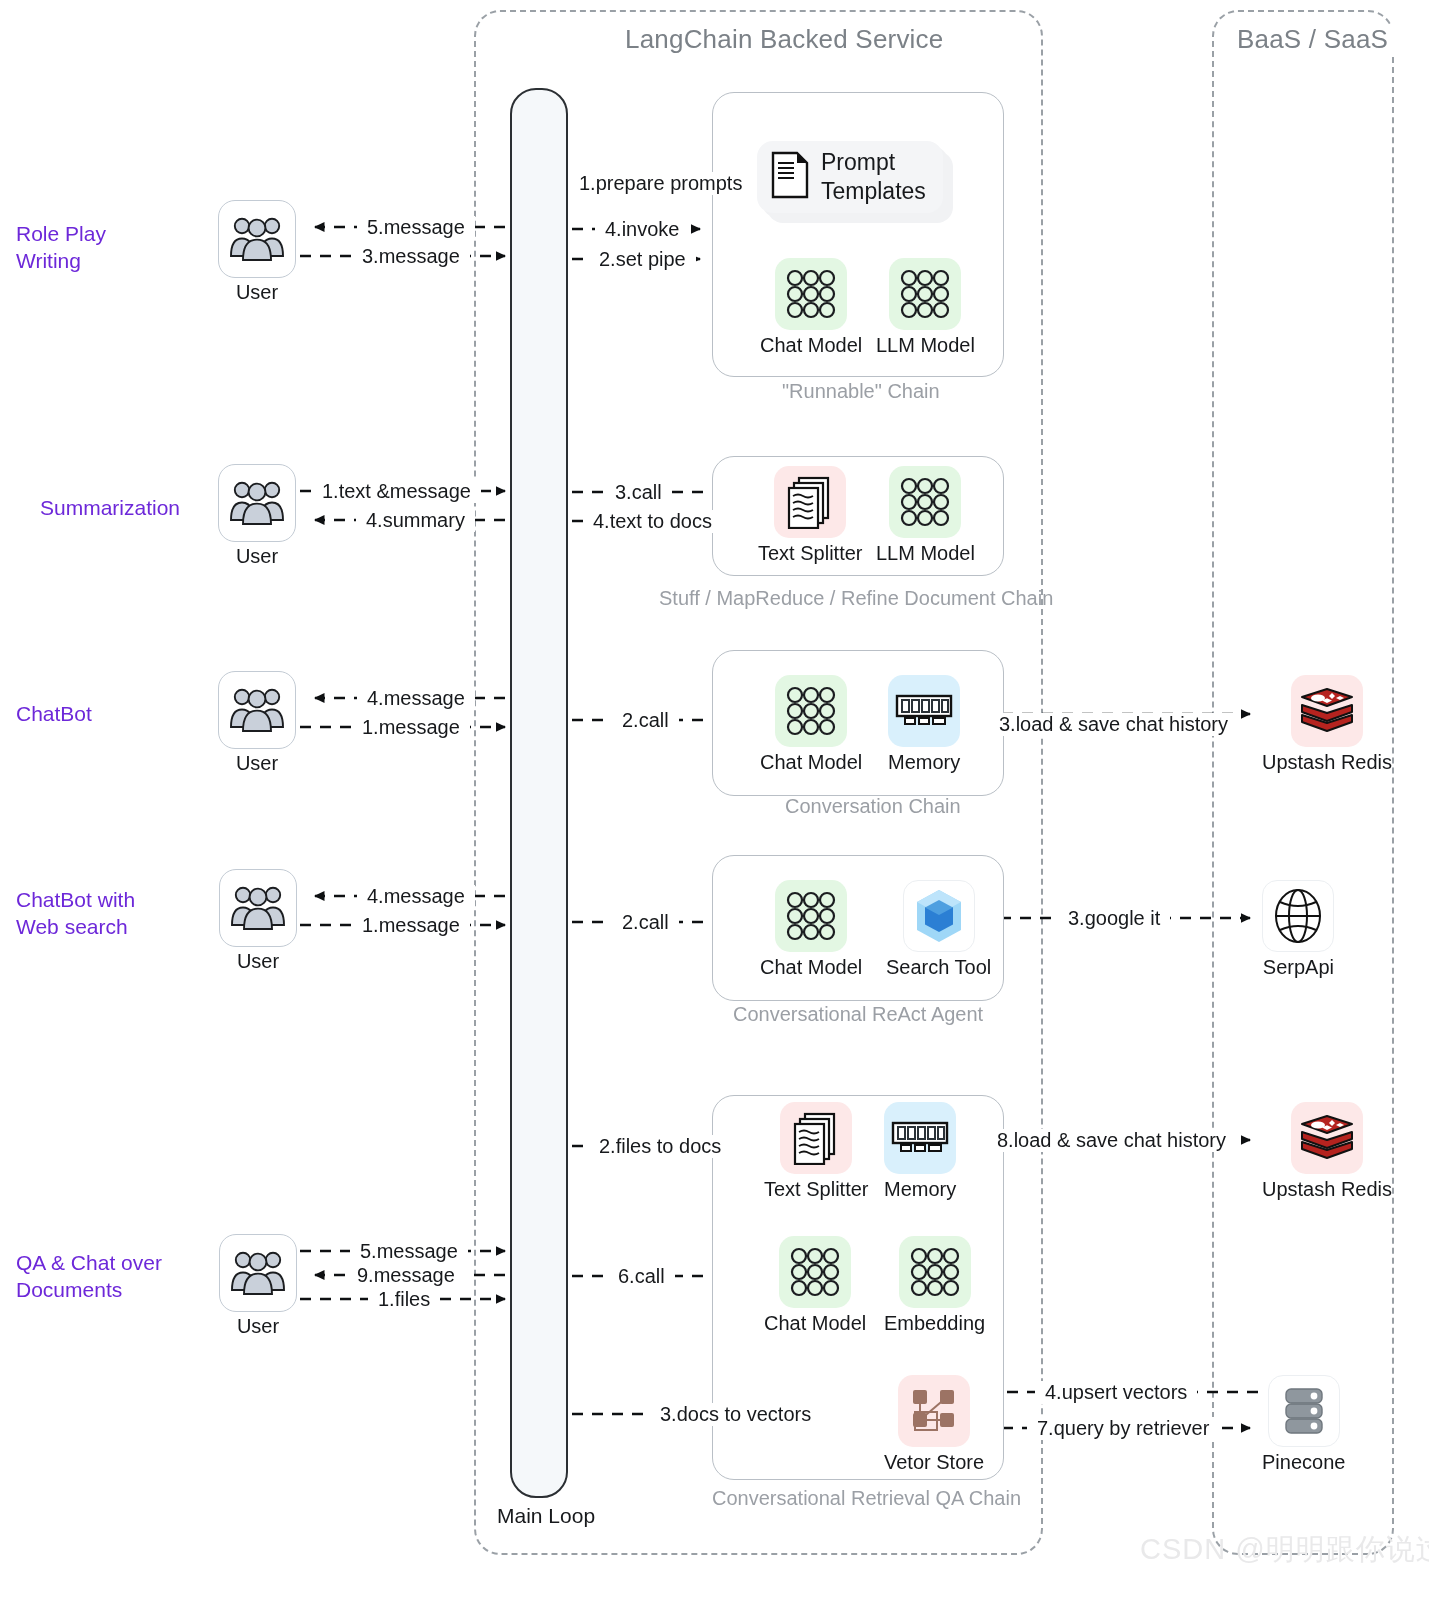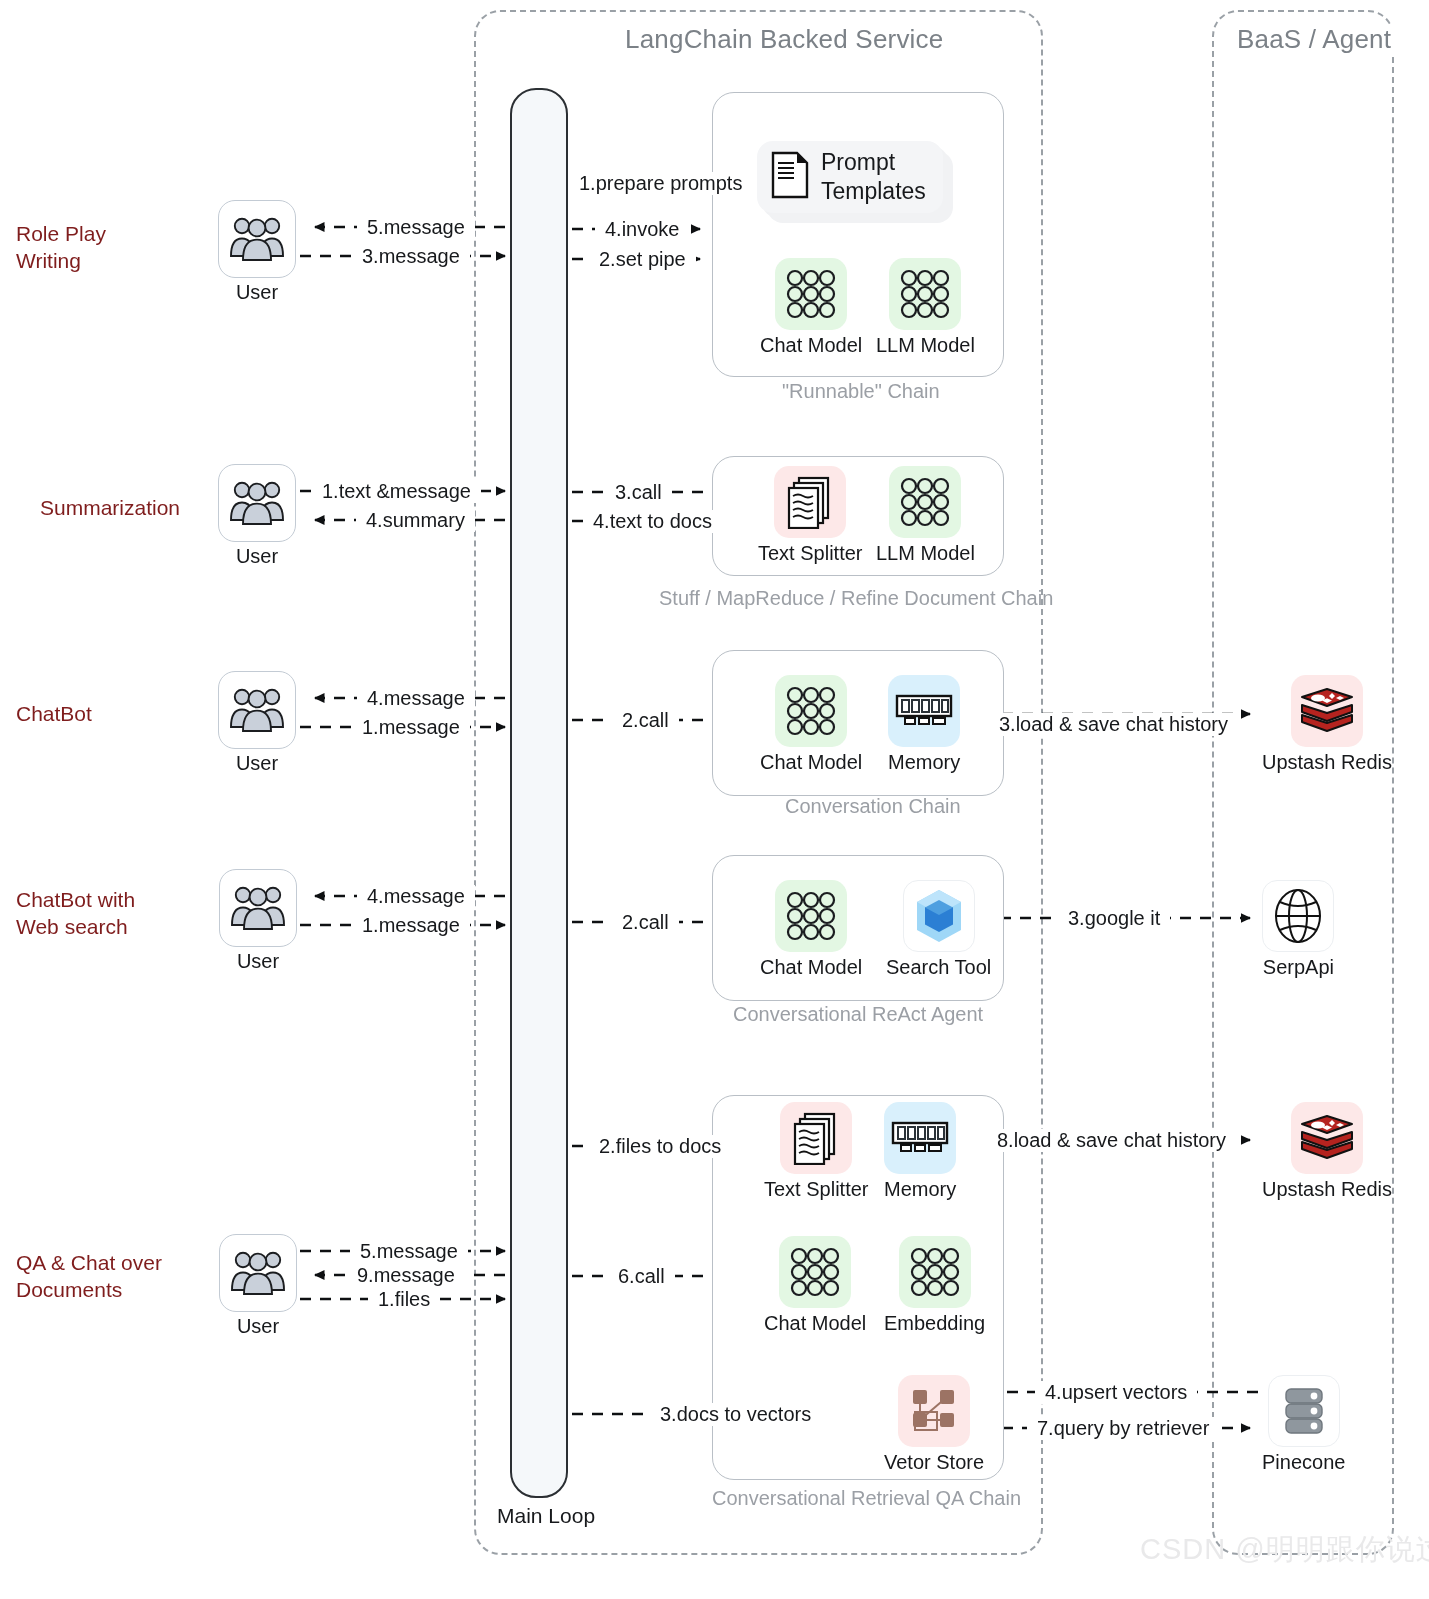--- a/index.html
+++ b/index.html
@@ -45,21 +45,21 @@
     position: absolute;
     left: 497px; top: 1504px;
     font-size: 21px; color: #17191c;
     white-space: nowrap;
   }
 
   
   .scenario-label {
     position: absolute;
     font-size: 21px;
-    color: #7f1d1d;
+    color: #6d28d9;
     line-height: 27px;
     white-space: pre-line;
   }
 
   
   .actor { position: absolute; }
   .actor-icon {
     width: 78px; height: 78px;
     border: 1.6px solid #c3cbd4;
     border-radius: 17px;
@@ -147,21 +147,21 @@
 </style>
 </head>
 <body>
 
 <div id="stage">
 
   <div class="group-box" style="left:474px; top:10px; width:569px; height:1545px;"></div>
   <div class="group-title" style="left:615px; top:24px; background:#fff; padding:0 10px;">LangChain Backed Service</div>
 
   <div class="group-box" style="left:1212px; top:10px; width:182px; height:1545px;"></div>
-  <div class="group-title" style="left:1229px; top:24px; background:#fff; padding:0 8px;">BaaS / Agent</div>
+  <div class="group-title" style="left:1229px; top:24px; background:#fff; padding:0 8px;">BaaS / SaaS</div>
 
   <svg class="edges" viewBox="0 0 1429 1599">
     <defs>
       <marker id="ah" markerWidth="11" markerHeight="11" refX="9.5" refY="5.5" orient="auto" markerUnits="userSpaceOnUse">
         <path d="M0,0.6 L10.5,5.5 L0,10.4 Z" fill="#0e1012"></path>
       </marker>
     </defs>
     <g stroke="#0e1012" stroke-width="2.6" fill="none" stroke-dasharray="11 9">
 
       <path d="M505,227 L315,227" marker-end="url(#ah)"></path>

